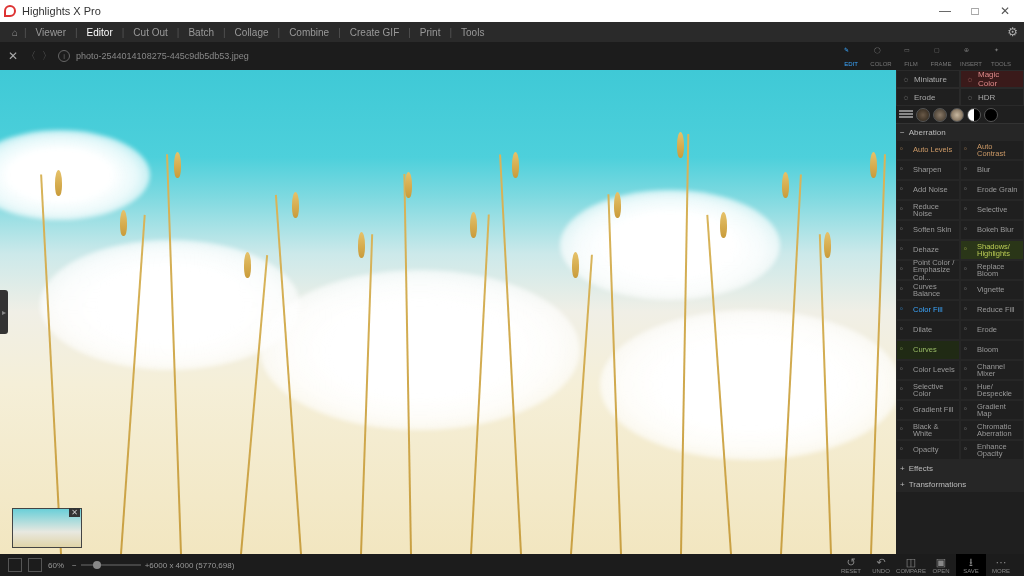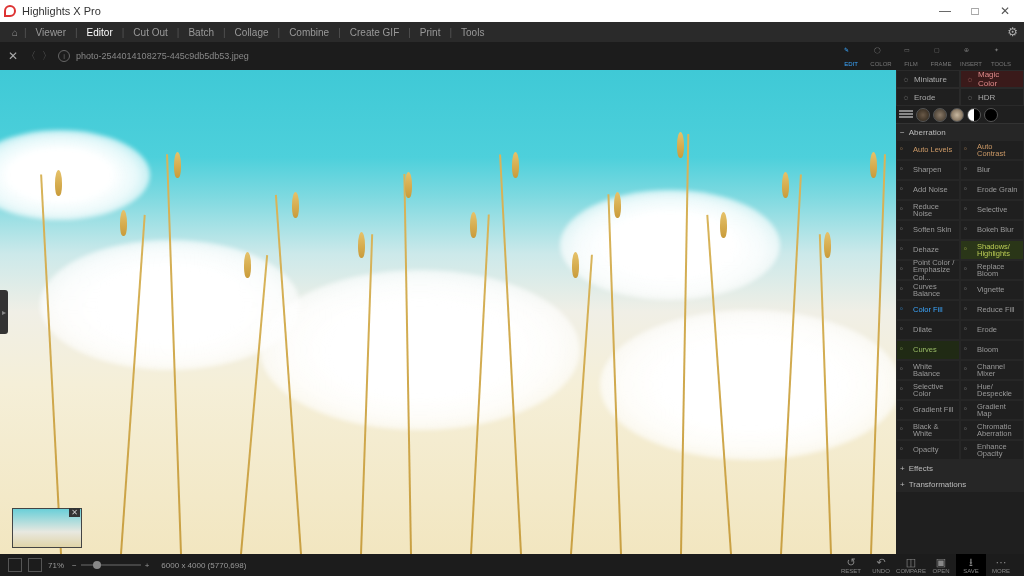--- a/index.html
+++ b/index.html
@@ -48,21 +48,21 @@
   .statusbar{height:22px;background:#1c1c1c;display:flex;align-items:center;padding:0 8px;font-size:8px;color:#999;}
   .sb-ico{width:14px;height:14px;border:1px solid #555;margin-right:6px;cursor:pointer;}
   .sb-zoom{margin-right:8px;}
   .sb-slider{display:flex;align-items:center;gap:4px;}
   .sb-slider .track{width:60px;height:2px;background:#444;position:relative;}
   .sb-slider .knob{width:8px;height:8px;background:#888;border-radius:50%;position:absolute;left:12px;top:-3px;}
   .sb-right{margin-left:auto;display:flex;gap:0;}
   .sb-btn{width:30px;height:22px;display:flex;flex-direction:column;align-items:center;justify-content:center;font-size:6px;color:#888;cursor:pointer;}
   .sb-btn .si{font-size:11px;line-height:1;}
   .sb-btn.primary{background:#000;}
-  .sb-dim{margin-left:12px;}
+  .sb-dim{}
 </style>
 </head>
 <body>
 
 <div class="titlebar">
   <div class="logo"></div>
   <span>Highlights X Pro</span>
   <div class="winctl">
     <div>—</div>
     <div>□</div>
@@ -277,21 +277,21 @@
         <div class="adj hglt-dkgreen">
           <span class="ai">▫</span>
           <span>Curves</span>
         </div>
         <div class="adj ">
           <span class="ai">▫</span>
           <span>Bloom</span>
         </div>
         <div class="adj ">
           <span class="ai">▫</span>
-          <span>White Balance</span>
+          <span>Color Levels</span>
         </div>
         <div class="adj ">
           <span class="ai">▫</span>
           <span>Channel Mixer</span>
         </div>
         <div class="adj ">
           <span class="ai">▫</span>
           <span>Selective Color</span>
         </div>
         <div class="adj ">
@@ -330,21 +330,21 @@
     <div class="section-h">
         <span>+</span>
         <span>Transformations</span>
       </div>
   </div>
 </div>
 
 <div class="statusbar">
   <div class="sb-ico"></div>
   <div class="sb-ico"></div>
-  <span class="sb-zoom">71%</span>
+  <span class="sb-zoom">60%</span>
   <div class="sb-slider">
     <span>−</span>
     <div class="track">
         <div class="knob"></div>
       </div>
     <span>+</span>
   </div>
   <span class="sb-dim">6000 x 4000  (5770,698)</span>
   <div class="sb-right" id="sb-buttons">
       <div class="sb-btn">

